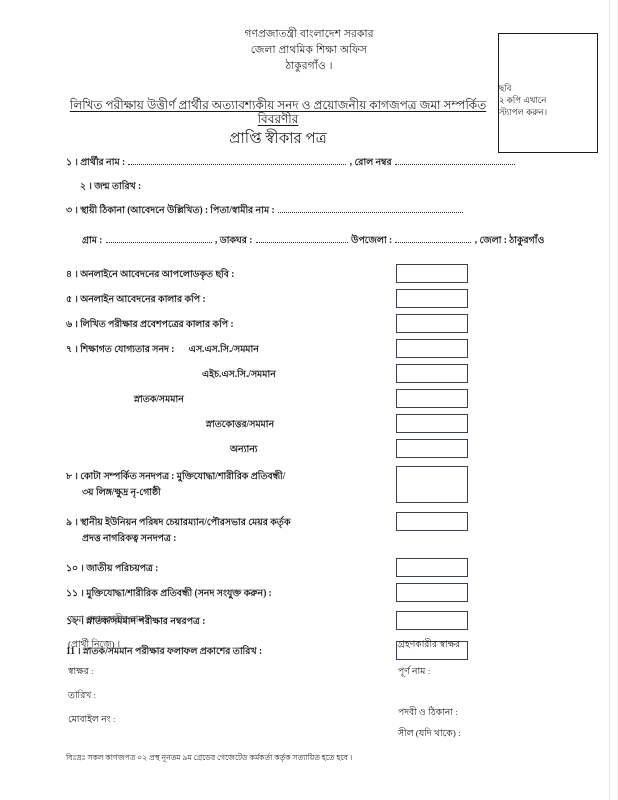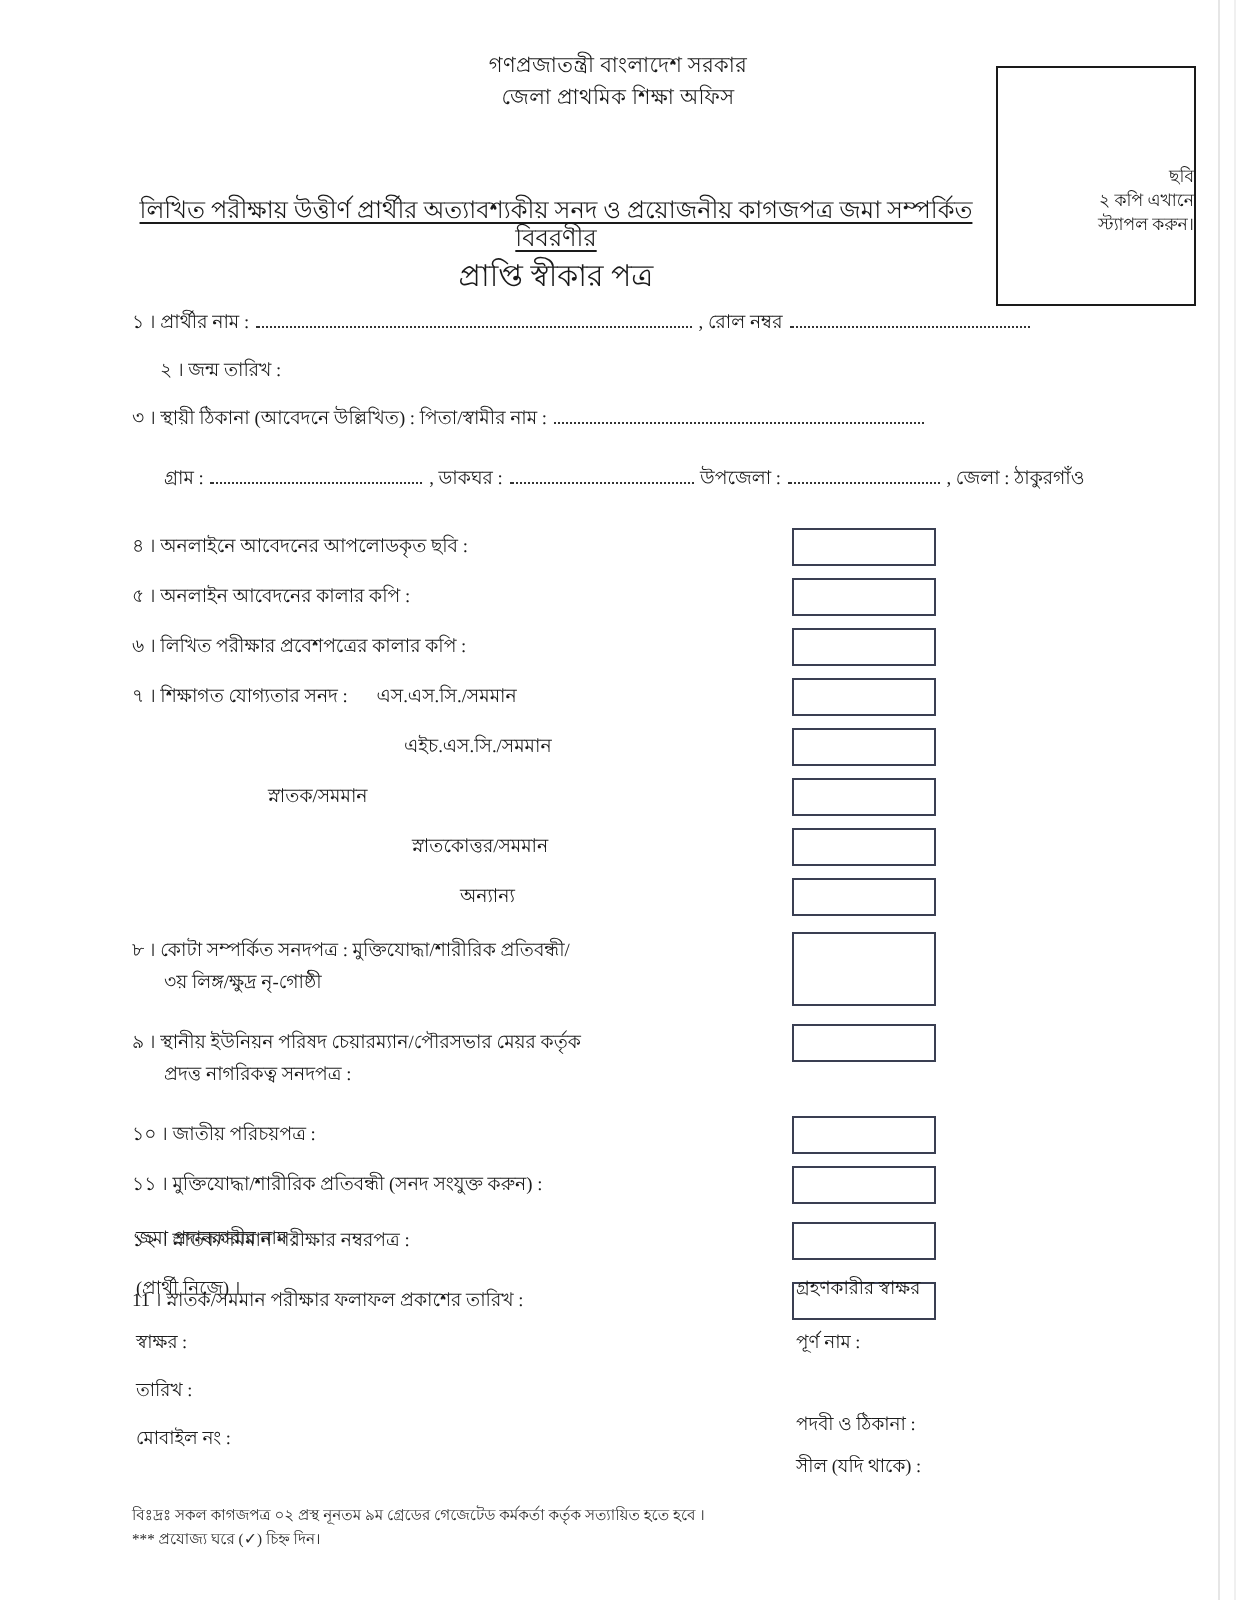--- a/index.html
+++ b/index.html
@@ -45,21 +45,21 @@
     font-size: 10.5px;
     line-height: 16px;
     letter-spacing: .2px;
   }
 
   .photo-box {
     position: absolute;
     top: 33px; left: 498px;
     width: 100px; height: 120px;
     border: 1.3px solid #1a1a1a;
-    text-align: right;
+    text-align: left;
     font-size: 8.6px;
     line-height: 12px;
     padding-top: 48px;
   }
   .photo-box div { white-space: nowrap; }
 
   .title-wrap {
     position: absolute;
     top: 98px; left: 62px;
     width: 432px;
@@ -80,20 +80,21 @@
   
   .body {
     position: absolute;
     top: 156px; left: 0; width: 618px;
   }
   .row {
     position: relative;
     font-size: 9.4px;
     line-height: 13px;
     min-height: 13px;
+    font-weight: bold;
   }
   .lbl { white-space: nowrap; display: inline; }
   .dots {
     display: inline-block;
     border-bottom: 1.1px dotted #333;
     height: 8px;
     vertical-align: baseline;
     margin: 0 1px;
   }
   .box {
@@ -128,20 +129,21 @@
 <body>
 
 <div class="page">
 
   <div class="scan-edge"></div>
   <div class="scan-edge2"></div>
 
   <div class="header">
     <div class="hline">গণপ্রজাতন্ত্রী বাংলাদেশ সরকার</div>
     <div class="hline">জেলা প্রাথমিক শিক্ষা অফিস</div>
+    <div class="hline">ঠাকুরগাঁও ।</div>
   </div>
 
   <div class="photo-box">
     <div>ছবি</div>
     <div>২ কপি এখানে</div>
     <div>স্ট্যাপল করুন।</div>
   </div>
 
   <div class="title-wrap">
     <div class="title-main">লিখিত পরীক্ষায় উত্তীর্ণ প্রার্থীর অত্যাবশ্যকীয় সনদ ও প্রয়োজনীয় কাগজপত্র জমা সম্পর্কিত বিবরণীর</div>
@@ -268,18 +270,15 @@
     <div class="left" style="top:100px;">মোবাইল নং :</div>
 
     <div class="right" style="top:25px;">গ্রহণকারীর স্বাক্ষর</div>
     <div class="right" style="top:52px;">পূর্ণ নাম :</div>
     <div class="right" style="top:93px;">পদবী ও ঠিকানা :</div>
     <div class="right" style="top:114px;">সীল (যদি থাকে) :</div>
   </div>
 
   <div class="footnote">
     <div>বিঃদ্রঃ সকল কাগজপত্র ০২ প্রস্থ নূনতম ৯ম গ্রেডের গেজেটেড কর্মকর্তা কর্তৃক সত্যায়িত হতে হবে ।</div>
-    <div>
-      <span>*** প্রযোজ্য ঘরে (</span><span class="tick">✓</span><span>)  চিহ্ন দিন।</span>
-    </div>
   </div>
 
 </div>
 
 </body></html>

